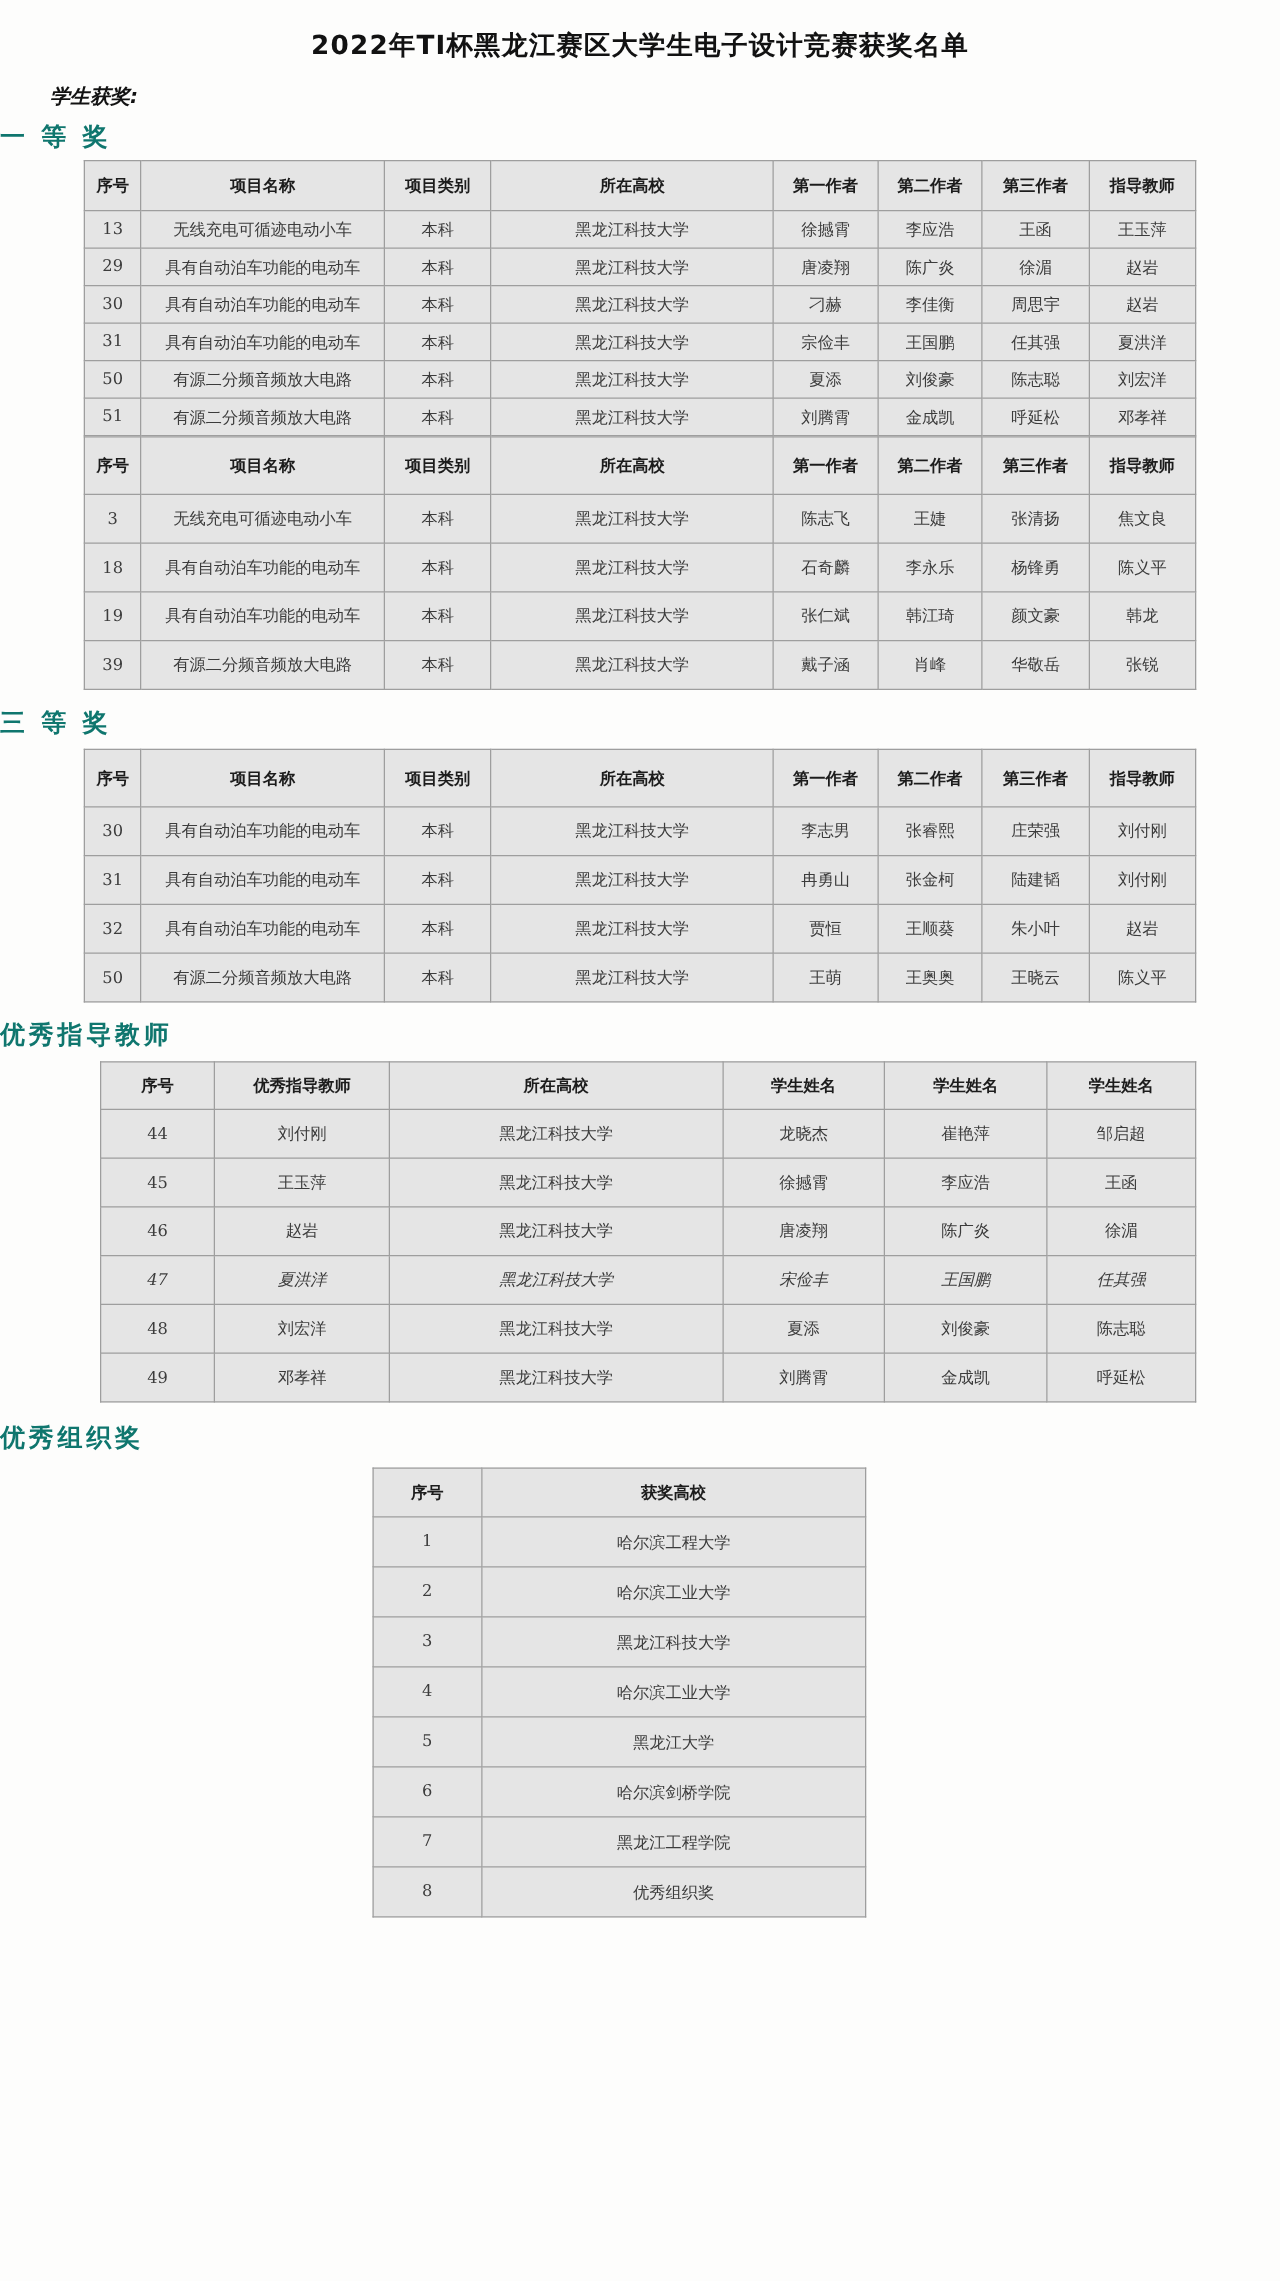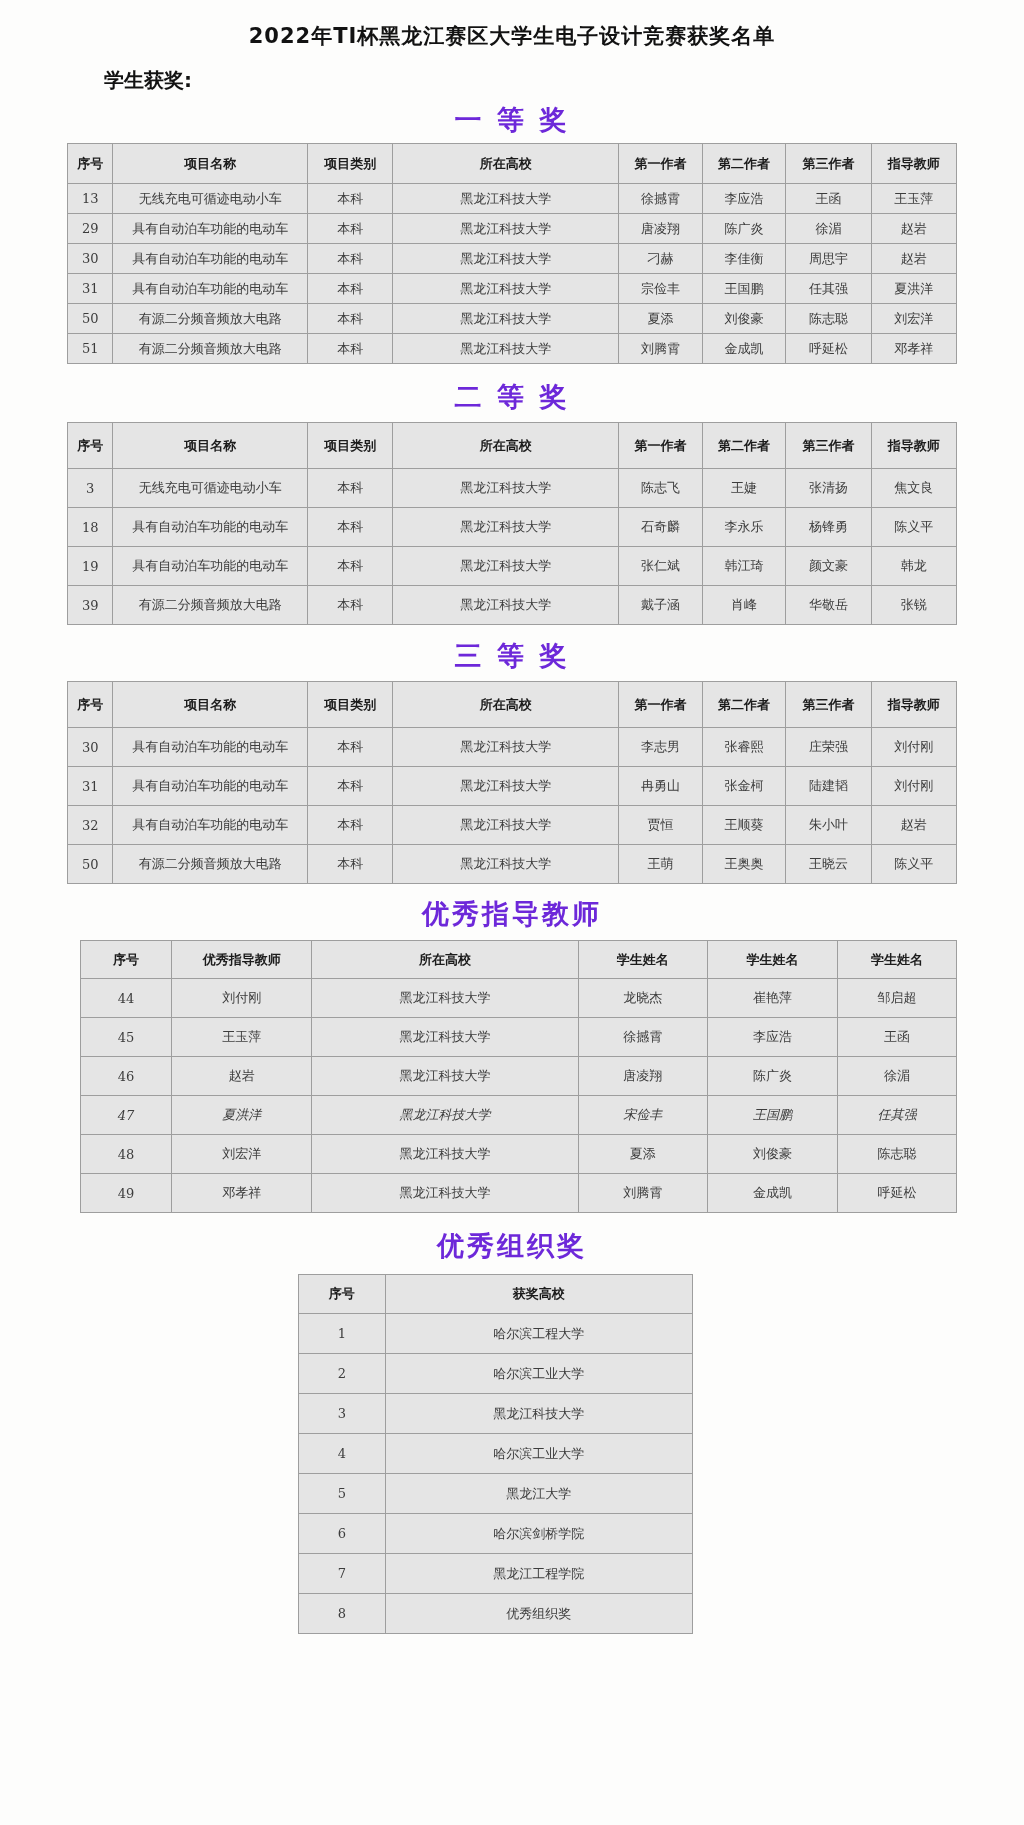--- a/index.html
+++ b/index.html
@@ -9,28 +9,27 @@
     background: #fdfdfc;
     font-family: "DejaVu Serif", "Liberation Serif", serif;
     overflow: hidden;
   }
   .doc-title {
     margin: 0; padding-top: 22px; text-align: center;
     font-family: "DejaVu Sans", "Liberation Sans", sans-serif;
     font-size: 21px; font-weight: bold; color: #121212; letter-spacing: 1px;
   }
   .subtitle {
-    margin: 17px 0 0 104px;
+    margin: 17px 0 0 40px;
     font-family: "DejaVu Sans", "Liberation Sans", sans-serif;
-    font-size: 20px; font-weight: bold; color: #121212;
+    font-size: 16px; font-weight: bold; color: #121212; font-style: italic;
   }
   .section-heading {
-    text-align: center;
     font-family: "DejaVu Sans", "Liberation Sans", sans-serif;
-    font-weight: bold; color: #6d28d9; font-size: 27px; letter-spacing: 3px;
+    font-weight: bold; color: #0f766e; font-size: 20px; letter-spacing: 3px;
   }
   table.award-table {
     border-collapse: collapse; table-layout: fixed;
     background: #e5e5e5;
   }
   table.award-table th, table.award-table td {
     border: 1px solid #9e9e9e; text-align: center; vertical-align: middle;
     padding: 0 2px; overflow: hidden; white-space: nowrap;
   }
   table.award-table th {
@@ -127,21 +126,20 @@
             <td>有源二分频音频放大电路</td>
             <td>本科</td>
             <td>黑龙江科技大学</td>
             <td>刘腾霄</td>
             <td>金成凯</td>
             <td>呼延松</td>
             <td>邓孝祥</td>
           </tr>
         </tbody>
       </table>
-      <div class="section-heading" style="margin: 15px 0px 7px;">二 等 奖</div>
       <table class="award-table" style="width: 890px; margin-left: 67px;">
         <colgroup>
           <col style="width: 5.1%;">
           <col style="width: 21.9%;">
           <col style="width: 9.6%;">
           <col style="width: 25.4%;">
           <col style="width: 9.4%;">
           <col style="width: 9.4%;">
           <col style="width: 9.6%;">
           <col style="width: 9.6%;">

